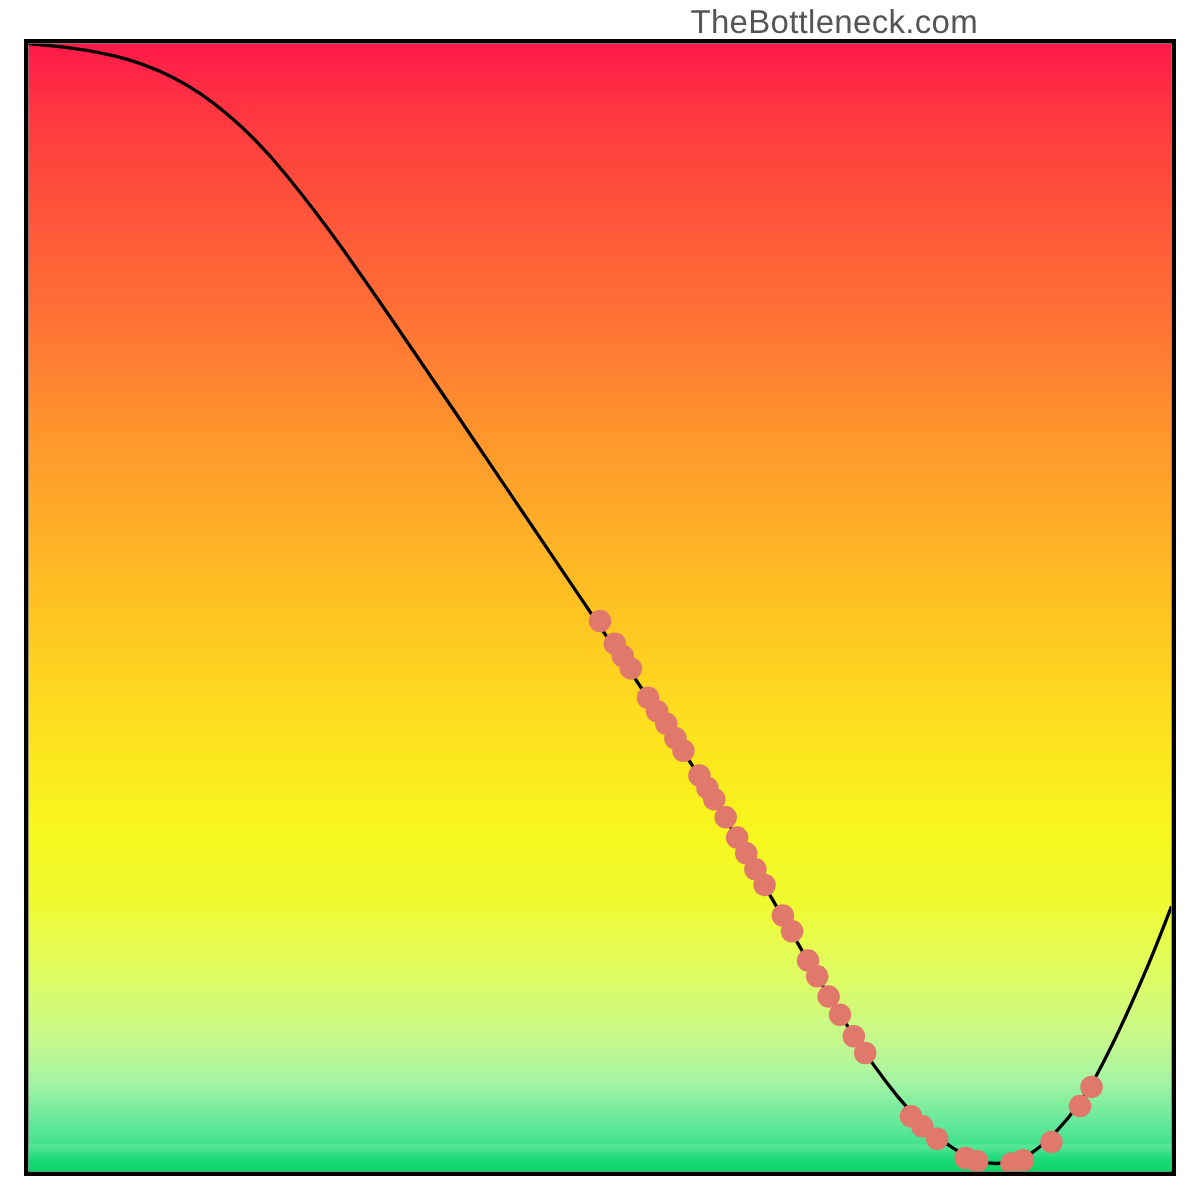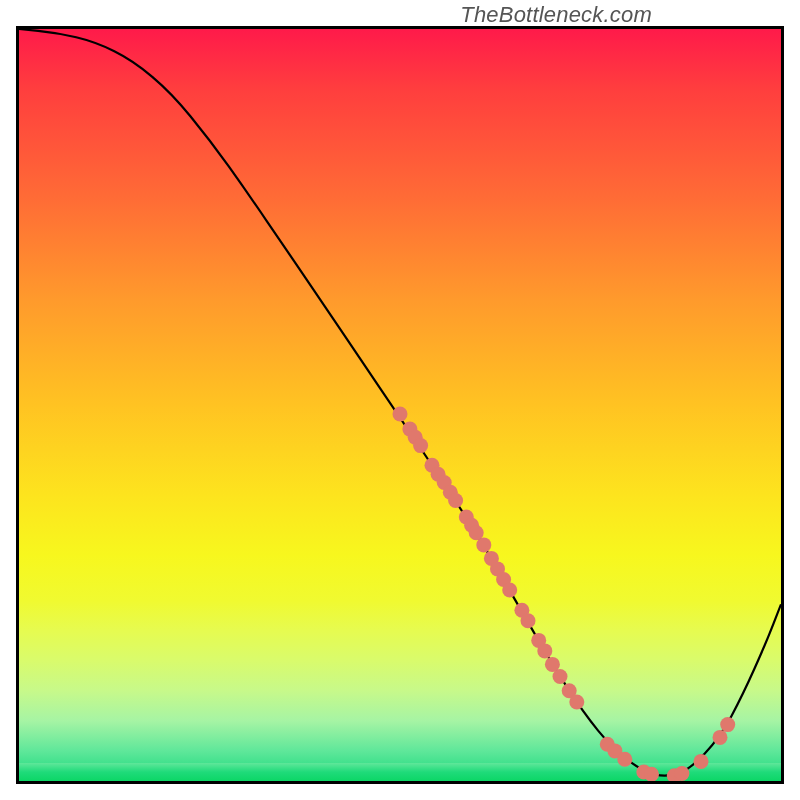--- a/index.html
+++ b/index.html
@@ -5,21 +5,20 @@
   body {
     margin: 0;
     padding: 0;
     background: #fff;
     font-family: Arial, Helvetica, sans-serif;
   }
   .wrap {
     width: 660px;
     height: 800px;
     position: relative;
-    font-style: italic;
   }
   .watermark {
     position: absolute;
     top: 2px;
     right: 8px;
     font-size: 22px;
     font-weight: 500;
     color: #555;
     letter-spacing: 0.2px;
   }

